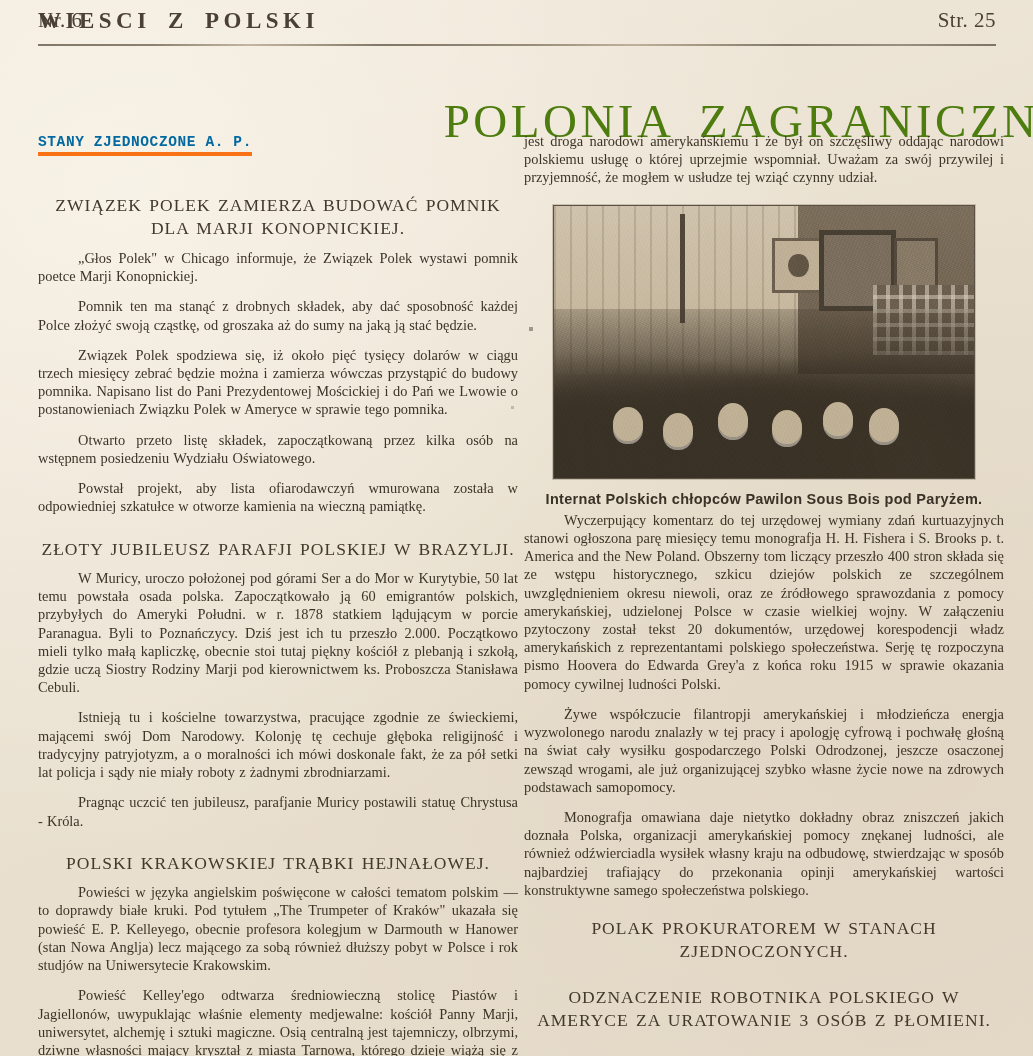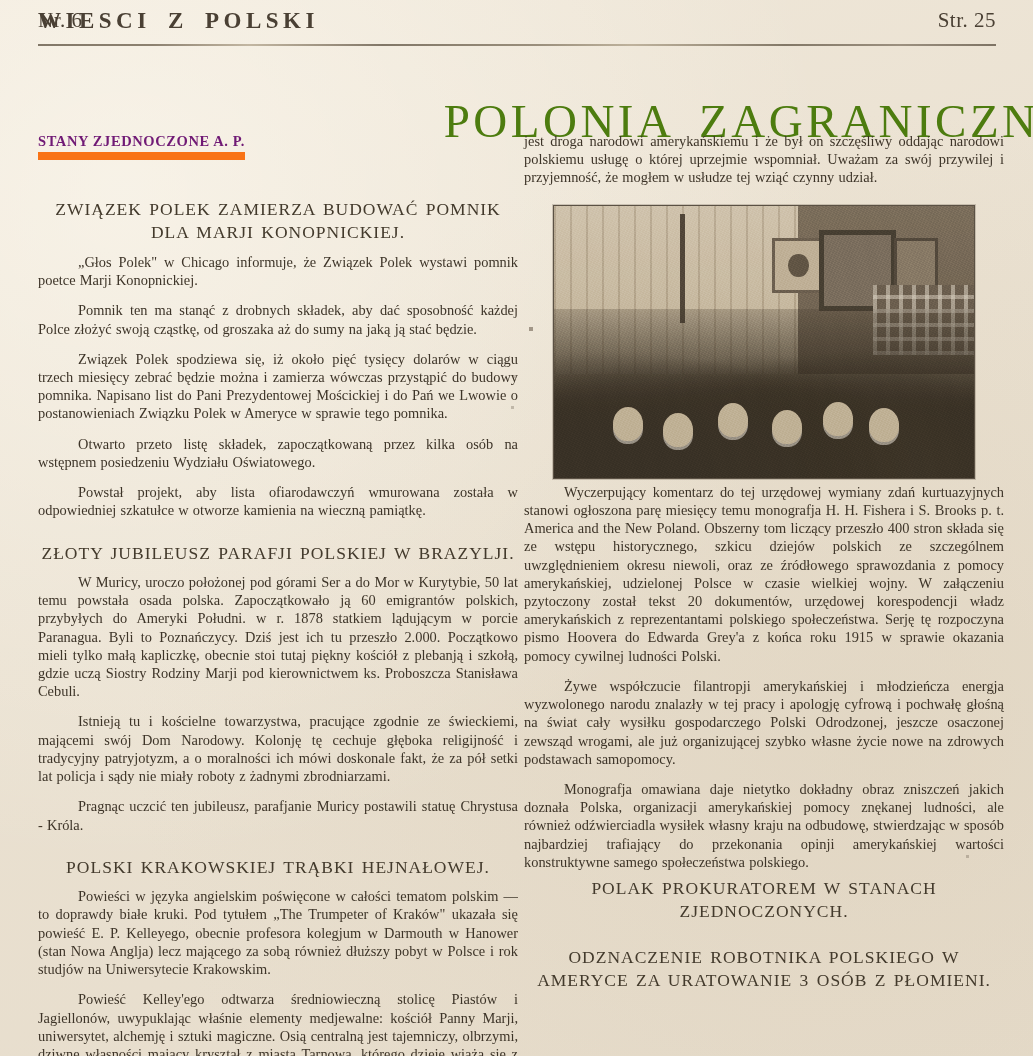--- a/index.html
+++ b/index.html
@@ -80,42 +80,42 @@
   
   .col {
     position: absolute;
     top: 132px;
     width: 480px;
   }
   .col-left  { left: 38px; }
   .col-right { left: 524px; }
 
   .kicker {
-    font-family: Liberation Serif, serif;
+    font-family: Liberation Mono, monospace;
     font-size: 14.5px;
     font-weight: bold;
     letter-spacing: 0.6px;
-    color: #701a75;
+    color: #0369a1;
     display: inline-block;
-    border-bottom: 8px solid #f97316;
+    border-bottom: 4px solid #f97316;
     padding-bottom: 2px;
     margin-bottom: 16px;
   }
 
   h2.head {
     font-size: 17.5px;
     font-weight: 400;
     letter-spacing: 1.0px;
     word-spacing: 2px;
     text-align: center;
     margin: 22px 0 8px 0;
     line-height: 1.34;
     color: #433a2c;
   }
-  h2.head.tight { margin-top: 6px; }
+  h2.head.tight { margin-top: 18px; }
 
   p.body {
     font-size: 14.4px;
     line-height: 1.265;
     text-align: justify;
     text-indent: 40px;
     margin: 0;
     word-spacing: 0.6px;
     color: #3d3428;
     hyphens: none;
@@ -283,20 +283,21 @@
           <div class="head h1"></div>
           <div class="head h2"></div>
           <div class="head h3"></div>
           <div class="head h4"></div>
           <div class="head h5"></div>
           <div class="head h6"></div>
         </div>
         <div class="tone"></div>
         <div class="grain"></div>
       </div>
+      <div class="caption">Internat Polskich chłopców Pawilon Sous Bois pod Paryżem.</div>
     </div>
 
     <p class="body">Wyczerpujący komentarz do tej urzędowej wymiany zdań kurtuazyjnych stanowi ogłoszona parę miesięcy temu monografja H. H. Fishera i S. Brooks p. t. America and the New Poland. Obszerny tom liczący przeszło 400 stron składa się ze wstępu historycznego, szkicu dziejów polskich ze szczególnem uwzględnieniem okresu niewoli, oraz ze źródłowego sprawozdania z pomocy amerykańskiej, udzielonej Polsce w czasie wielkiej wojny. W załączeniu pzytoczony został tekst 20 dokumentów, urzędowej korespodencji władz amerykańskich z reprezentantami polskiego społeczeństwa. Serję tę rozpoczyna pismo Hoovera do Edwarda Grey'a z końca roku 1915 w sprawie okazania pomocy cywilnej ludności Polski.</p>
     <p class="body">Żywe współczucie filantropji amerykańskiej i młodzieńcza energja wyzwolonego narodu znalazły w tej pracy i apologję cyfrową i pochwałę głośną na świat cały wysiłku gospodarczego Polski Odrodzonej, jeszcze osaczonej zewsząd wrogami, ale już organizującej szybko własne życie nowe na zdrowych podstawach samopomocy.</p>
     <p class="body">Monografja omawiana daje nietytko dokładny obraz zniszczeń jakich doznała Polska, organizacji amerykańskiej pomocy znękanej ludności, ale również odźwierciadla wysiłek własny kraju na odbudowę, stwierdzając w sposób najbardziej trafiający do przekonania opinji amerykańskiej wartości konstruktywne samego społeczeństwa polskiego.</p>
 
     <h2 class="head tight">POLAK PROKURATOREM W STANACH ZJEDNOCZONYCH.</h2>
 
     <h2 class="head">ODZNACZENIE ROBOTNIKA POLSKIEGO W AMERYCE ZA URATOWANIE 3 OSÓB Z PŁOMIENI.</h2>
 

